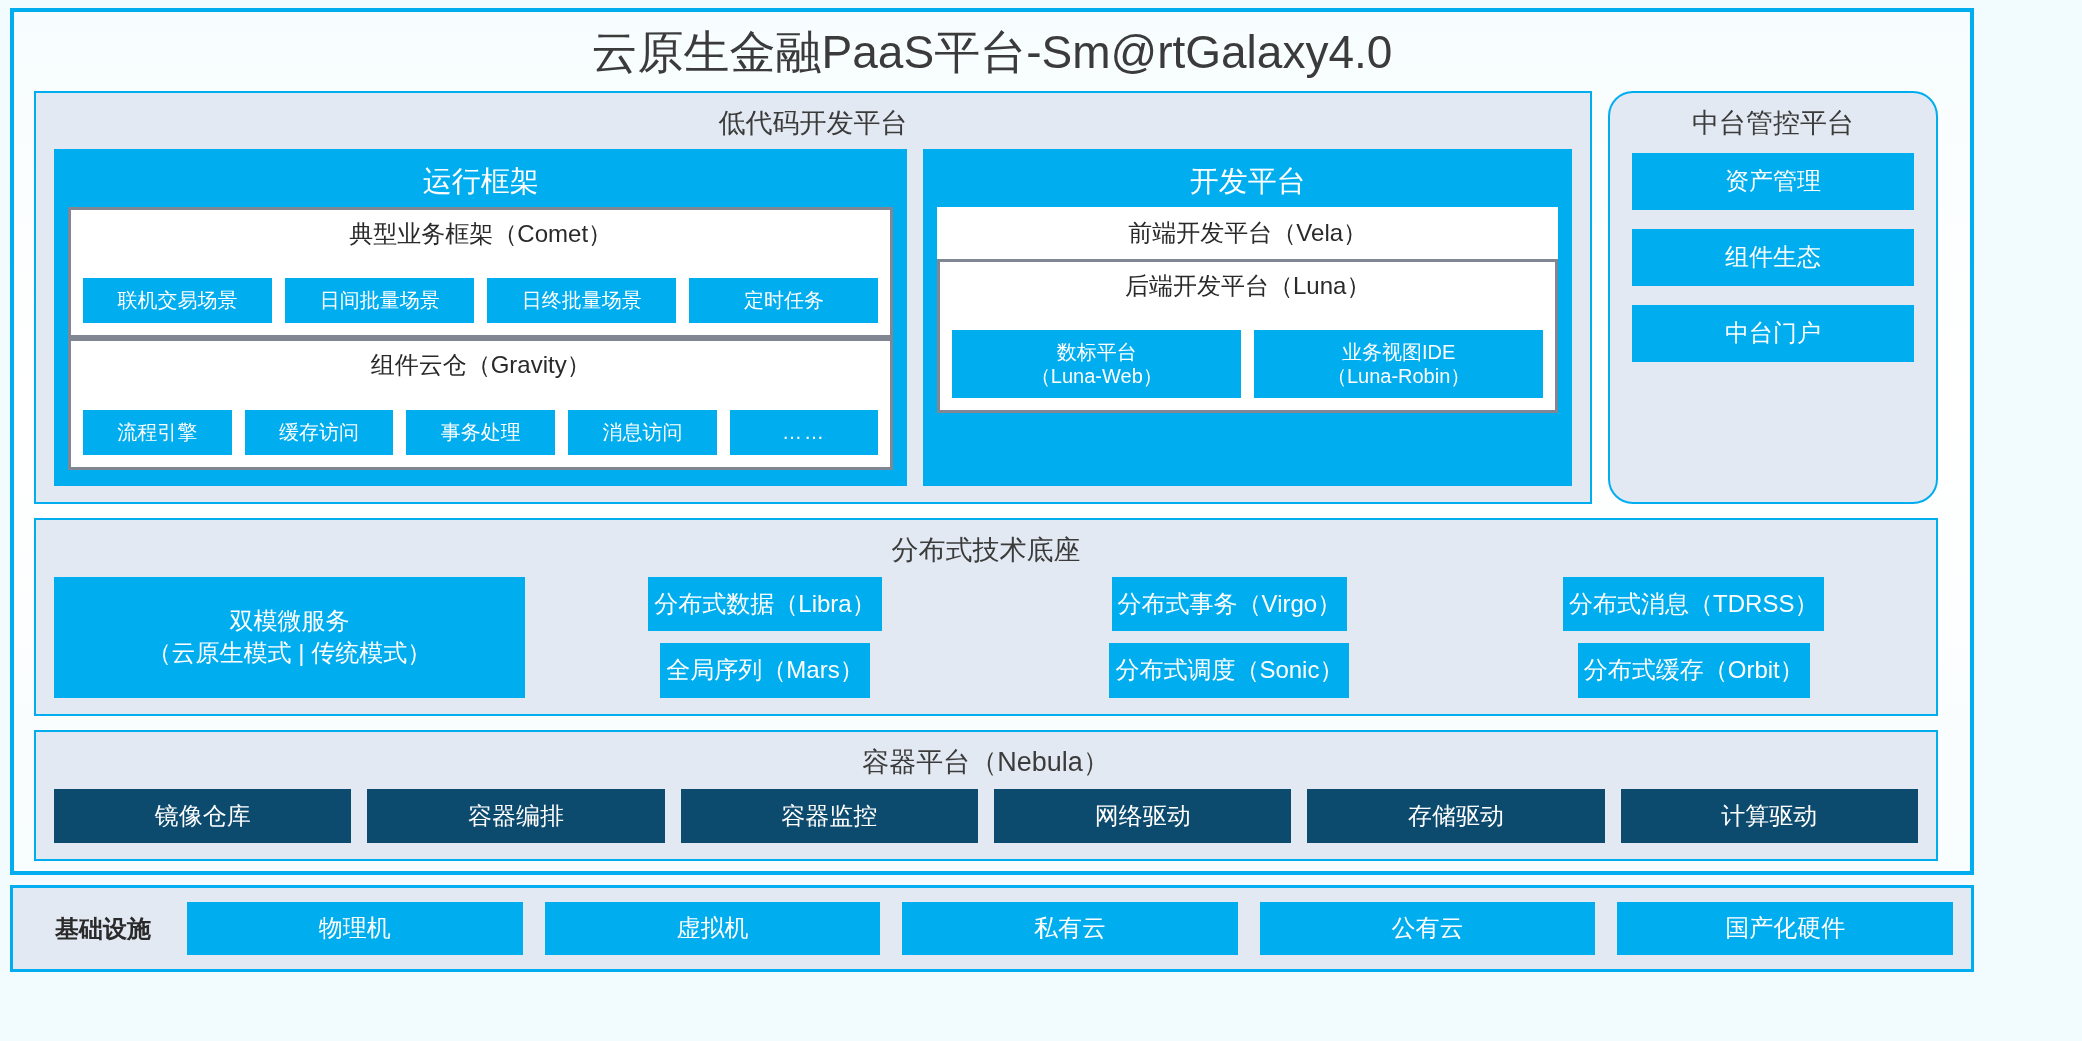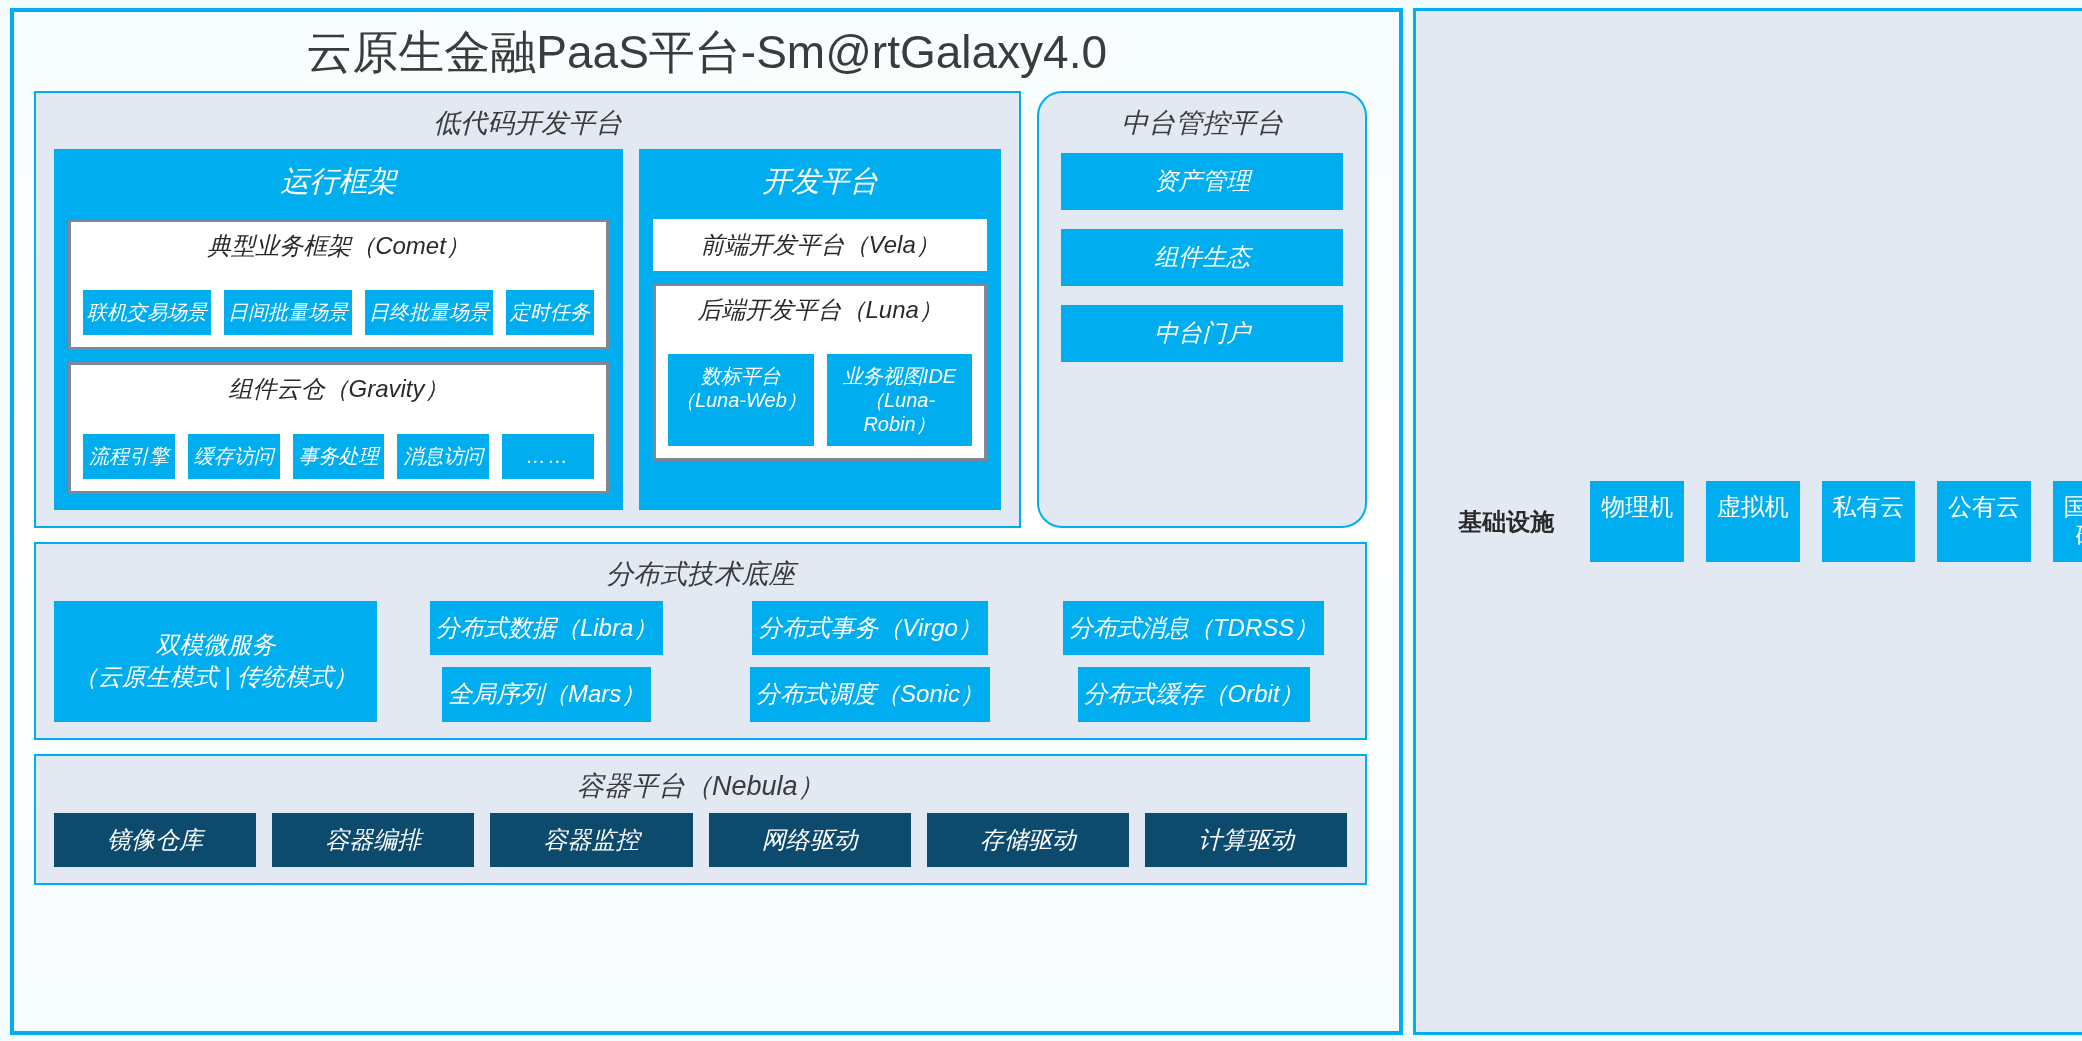--- a/index.html
+++ b/index.html
@@ -3,41 +3,41 @@
 <meta charset="utf-8">
 <style>
   html,body{margin:0;padding:0;background:#f2fbfd;}
   body{
     width:2082px;height:1041px;
     font-family:"Liberation Sans","DejaVu Sans",sans-serif;
     color:#333;
     -webkit-font-smoothing:antialiased;
   }
   .page{position:relative;width:1984px;height:1041px;box-sizing:border-box;
-        padding:8px 10px 6px 10px;display:flex;flex-direction:row;gap:10px;}
+        padding:8px 10px 6px 10px;display:flex;flex-direction:column;gap:10px;}
 
   
   .main-frame{
     border:4px solid #00aeef;
     background:linear-gradient(180deg,#f7fdfe 0%,#ffffff 45%,#f8fdfe 100%);
     box-sizing:border-box;
     padding:0 0 10px 0;
     flex:0 0 auto;
   }
   .page-title{
     text-align:center;
     font-size:46px;
     font-weight:500;
     color:#3b3b3b;
     letter-spacing:0px;
     padding:14px 0 12px 0;
     line-height:1.15;
   }
 
-  .frame-body{padding:0 32px 0 20px;display:flex;flex-direction:column;gap:14px;font-style:italic;}
+  .frame-body{padding:0 32px 0 20px;display:flex;flex-direction:column;gap:14px;}
 
   
   .panel{
     border:2px solid #00aeef;
     background:#e2e9f2;
     box-sizing:border-box;
     padding:10px 18px 16px 18px;
   }
   .panel-title{
     text-align:center;
@@ -55,21 +55,21 @@
 
   .lowcode-cols{display:flex;gap:16px;align-items:stretch;}
   .runtime{flex:1.33 1 0;}
   .devplat{flex:1 1 0;}
 
   
   .cyan-card{
     background:#00aeef;
     box-sizing:border-box;
     padding:10px 14px 16px 14px;
-    display:flex;flex-direction:column;gap:12px;
+    display:flex;flex-direction:column;gap:0;
   }
   .cyan-card-title{
     color:#ffffff;font-size:29px;text-align:center;font-weight:500;
     padding:6px 0 8px 0;line-height:1.15;
   }
 
   
   .white-box{
     background:#ffffff;
     border:3px solid #808792;

